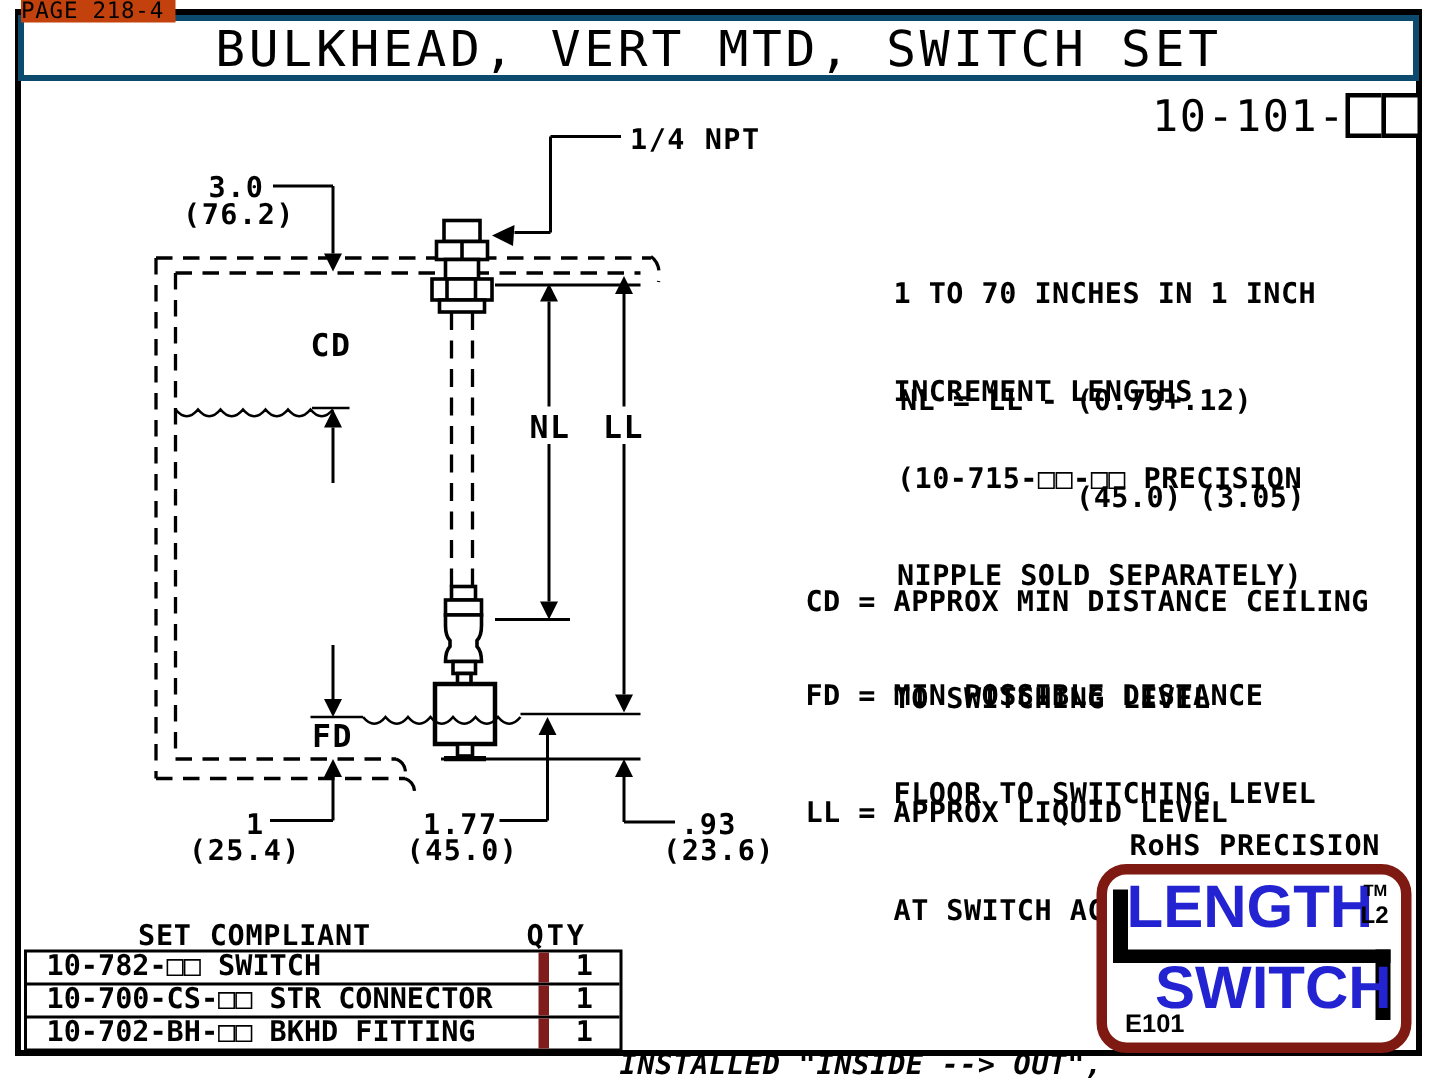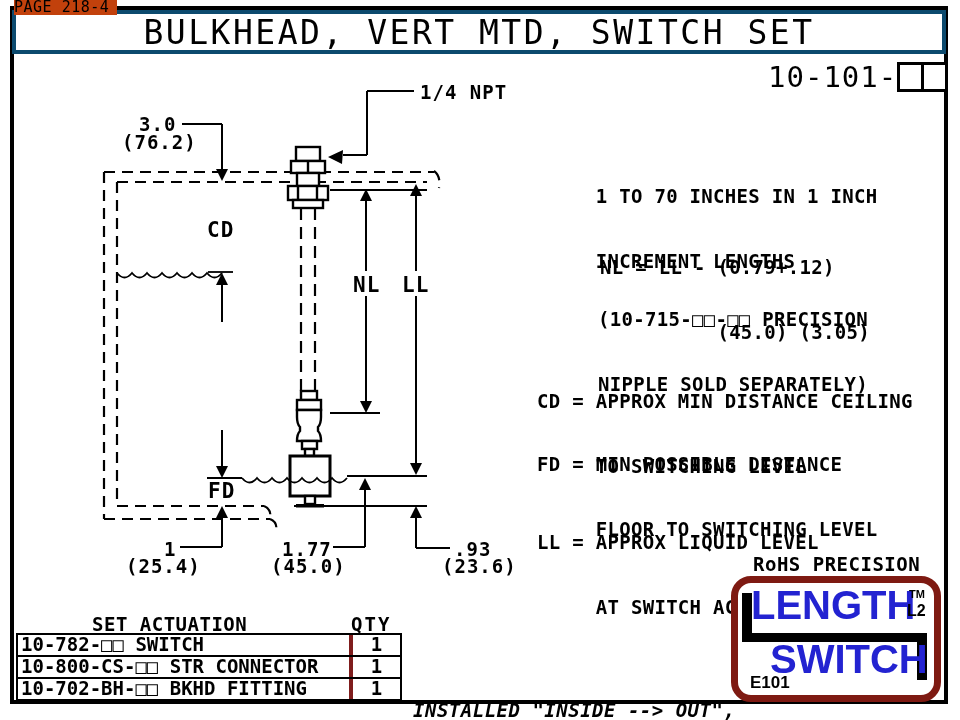--- a/index.html
+++ b/index.html
@@ -20,21 +20,21 @@
   
   .mono-block{position:absolute;font-weight:bold;font-size:19px;line-height:21.5px;
               white-space:pre;letter-spacing:.3px;}
   .italic{}
   
   #table-header-1{left:92px;top:613px;font-weight:bold;font-size:19px;letter-spacing:.5px;}
   #table-header-2{left:351px;top:613px;font-weight:bold;font-size:19px;letter-spacing:2px;}
   #comp-table{left:16px;top:633px;border:2px solid #000;}
   .comp-row{display:flex;height:20px;line-height:19px;font-weight:bold;font-size:19px;}
   .comp-row + .comp-row{border-top:2px solid #000;}
-  .comp-part{width:328px;padding-left:3px;border-right:4px solid #7f1d1d;white-space:pre;}
+  .comp-part{width:328px;padding-left:13px;border-right:7px solid #7f1d1d;white-space:pre;}
   .comp-qty{width:47px;text-align:center;}
   
   #install-note{left:413px;top:655px;font-weight:bold;font-style:italic;font-size:19px;
                 line-height:22px;white-space:pre;letter-spacing:.5px;}
   
   #rohs{left:753px;top:553px;font-weight:bold;font-size:19px;letter-spacing:.5px;}
   
   #logo{left:731px;top:576px;width:196px;height:112px;border:7px solid var(--logo-border,#7e1a12);
         border-radius:20px;background:#fff;}
   #logo .bar{position:absolute;background:#000;}
@@ -197,29 +197,29 @@
   <div class="mono-block" style="left:537px;top:411px">
     <div>FD = MIN POSSIBLE DISTANCE</div>
     <div>     FLOOR TO SWITCHING LEVEL</div>
   </div>
   <div class="mono-block" style="left:537px;top:489px">
     <div>LL = APPROX LIQUID LEVEL</div>
     <div>     AT SWITCH ACTUATION</div>
   </div>
   <div class="abs" id="rohs">RoHS PRECISION</div>
 
-  <div class="abs" id="table-header-1">SET ACTUATION</div>
+  <div class="abs" id="table-header-1">SET COMPLIANT</div>
   <div class="abs" id="table-header-2">QTY</div>
   <div class="abs" id="comp-table">
     <div class="comp-row">
       <div class="comp-part">10-782-□□ SWITCH</div>
       <div class="comp-qty">1</div>
     </div>
     <div class="comp-row">
-      <div class="comp-part">10-800-CS-□□ STR CONNECTOR</div>
+      <div class="comp-part">10-700-CS-□□ STR CONNECTOR</div>
       <div class="comp-qty">1</div>
     </div>
     <div class="comp-row">
       <div class="comp-part">10-702-BH-□□ BKHD FITTING</div>
       <div class="comp-qty">1</div>
     </div>
   </div>
 
   <div class="abs" id="install-note">
     <div>INSTALLED "INSIDE --&gt; OUT",</div>

